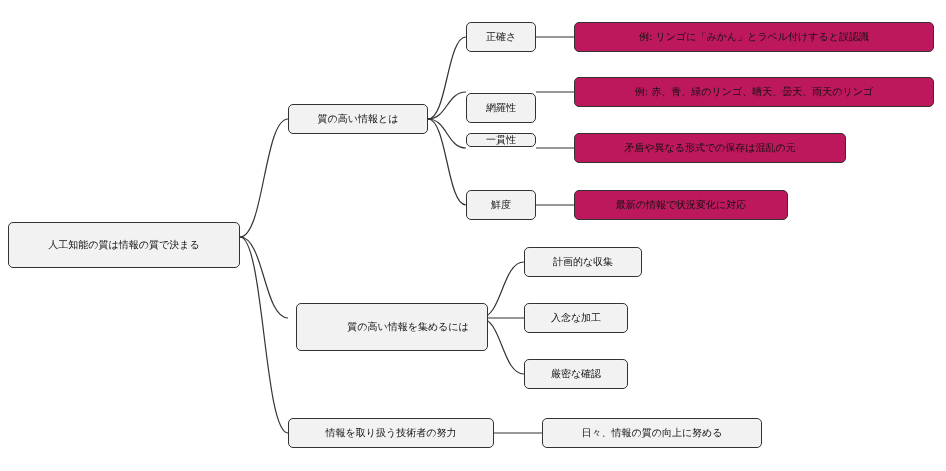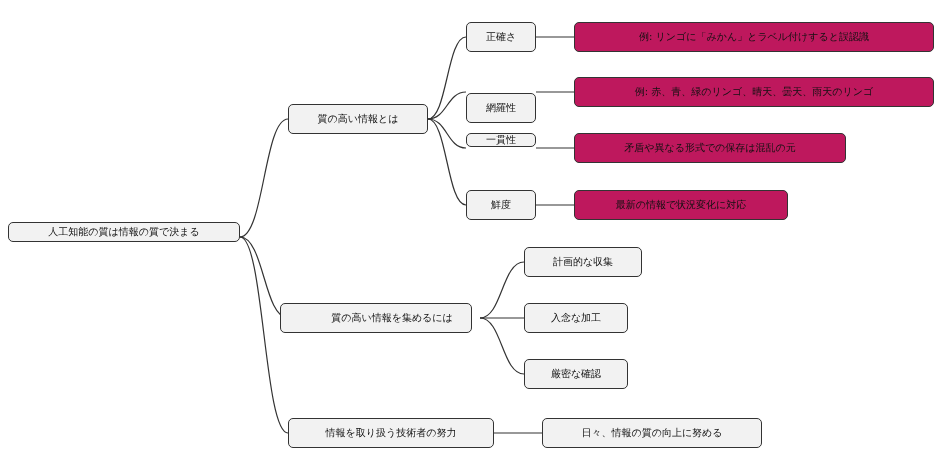--- a/index.html
+++ b/index.html
@@ -71,27 +71,27 @@
       <path d="M 536 37 C 555 37, 555 37, 574 37" fill="none" stroke="#333333" stroke-width="1.2"></path>
       <path d="M 536 92 C 555 92, 555 92, 574 92" fill="none" stroke="#333333" stroke-width="1.2"></path>
       <path d="M 536 148 C 555 148, 555 148, 574 148" fill="none" stroke="#333333" stroke-width="1.2"></path>
       <path d="M 536 205 C 555 205, 555 205, 574 205" fill="none" stroke="#333333" stroke-width="1.2"></path>
       <path d="M 480 318 C 502 318, 502 262, 524 262" fill="none" stroke="#333333" stroke-width="1.2"></path>
       <path d="M 480 318 C 502 318, 502 318, 524 318" fill="none" stroke="#333333" stroke-width="1.2"></path>
       <path d="M 480 318 C 502 318, 502 374, 524 374" fill="none" stroke="#333333" stroke-width="1.2"></path>
       <path d="M 494 433 C 518 433, 518 433, 542 433" fill="none" stroke="#333333" stroke-width="1.2"></path>
     </svg>
   <div id="nodes">
-      <div class="node root" style="left: 8px; top: 222px; width: 232px; height: 20px;">
+      <div class="node root" style="left: 8px; top: 222px; width: 232px; height: 46px;">
         <span class="node-label">人工知能の質は情報の質で決まる</span>
       </div>
       <div class="node level1" style="left: 288px; top: 104px; width: 140px; height: 30px;">
         <span class="node-label">質の高い情報とは</span>
       </div>
-      <div class="node level1" style="left: 280px; top: 303px; width: 192px; height: 30px; padding-left: 40px;">
+      <div class="node level1" style="left: 296px; top: 303px; width: 192px; height: 48px; padding-left: 40px;">
         <span class="node-label">質の高い情報を集めるには</span>
       </div>
       <div class="node level1" style="left: 288px; top: 418px; width: 206px; height: 30px;">
         <span class="node-label">情報を取り扱う技術者の努力</span>
       </div>
       <div class="node level2" style="left: 466px; top: 22px; width: 70px; height: 30px;">
         <span class="node-label">正確さ</span>
       </div>
       <div class="node level2" style="left: 466px; top: 77px; width: 70px; height: 30px; margin-top: 16px;">
         <span class="node-label">網羅性</span>

